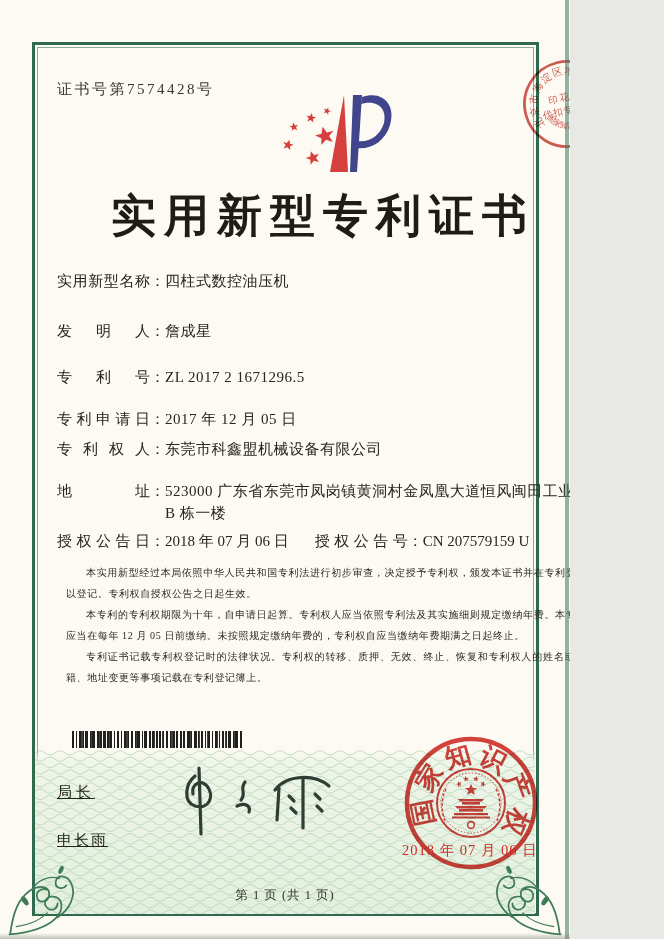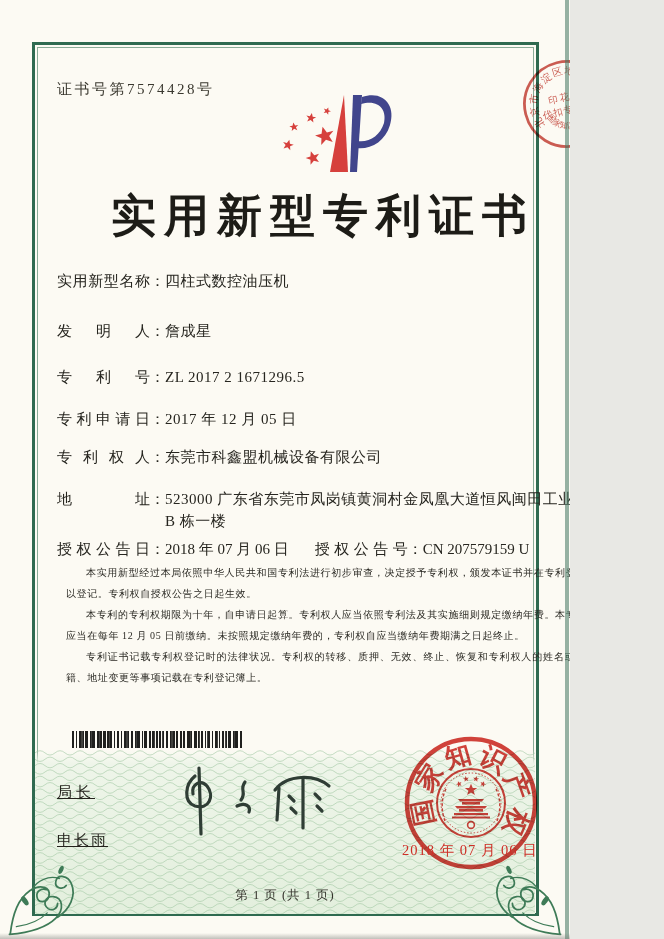--- a/index.html
+++ b/index.html
@@ -21,21 +21,21 @@
   
   .tax-stamp{position:absolute;left:519px;top:56px;width:96px;height:96px;
     transform:rotate(-14deg);mix-blend-mode:multiply;z-index:6;}
   
   .fields{position:absolute;left:57px;top:270px;width:555px;font-size:15px;line-height:22px;}
   .frow{display:flex;align-items:flex-start;}
   .flabel{display:inline-block;width:93px;text-align:justify;text-align-last:justify;flex:none;}
   .fcolon{flex:none;width:15px;}
   .fvalue{flex:1;letter-spacing:.5px;}
   .r2{margin-top:28px}.r3{margin-top:24px}.r4{margin-top:20px}
-  .r5{margin-top:16px}.r6{margin-top:20px}.r7{margin-top:6px}
+  .r5{margin-top:8px}.r6{margin-top:20px}.r7{margin-top:6px}
   .r6 .fvalue{max-width:425px;}
   .pair{display:flex;white-space:nowrap;}
   .pair-right{margin-left:26px;}
   
   .paras{position:absolute;left:66px;top:562px;width:553px;
     font-size:10px;line-height:21px;letter-spacing:.6px;text-align:justify;color:#2b2a24;}
   .paras p{margin:0;text-indent:2em;}
   
   .barcode{position:absolute;left:72px;top:731px;width:170px;height:17px;z-index:3;
     background:

